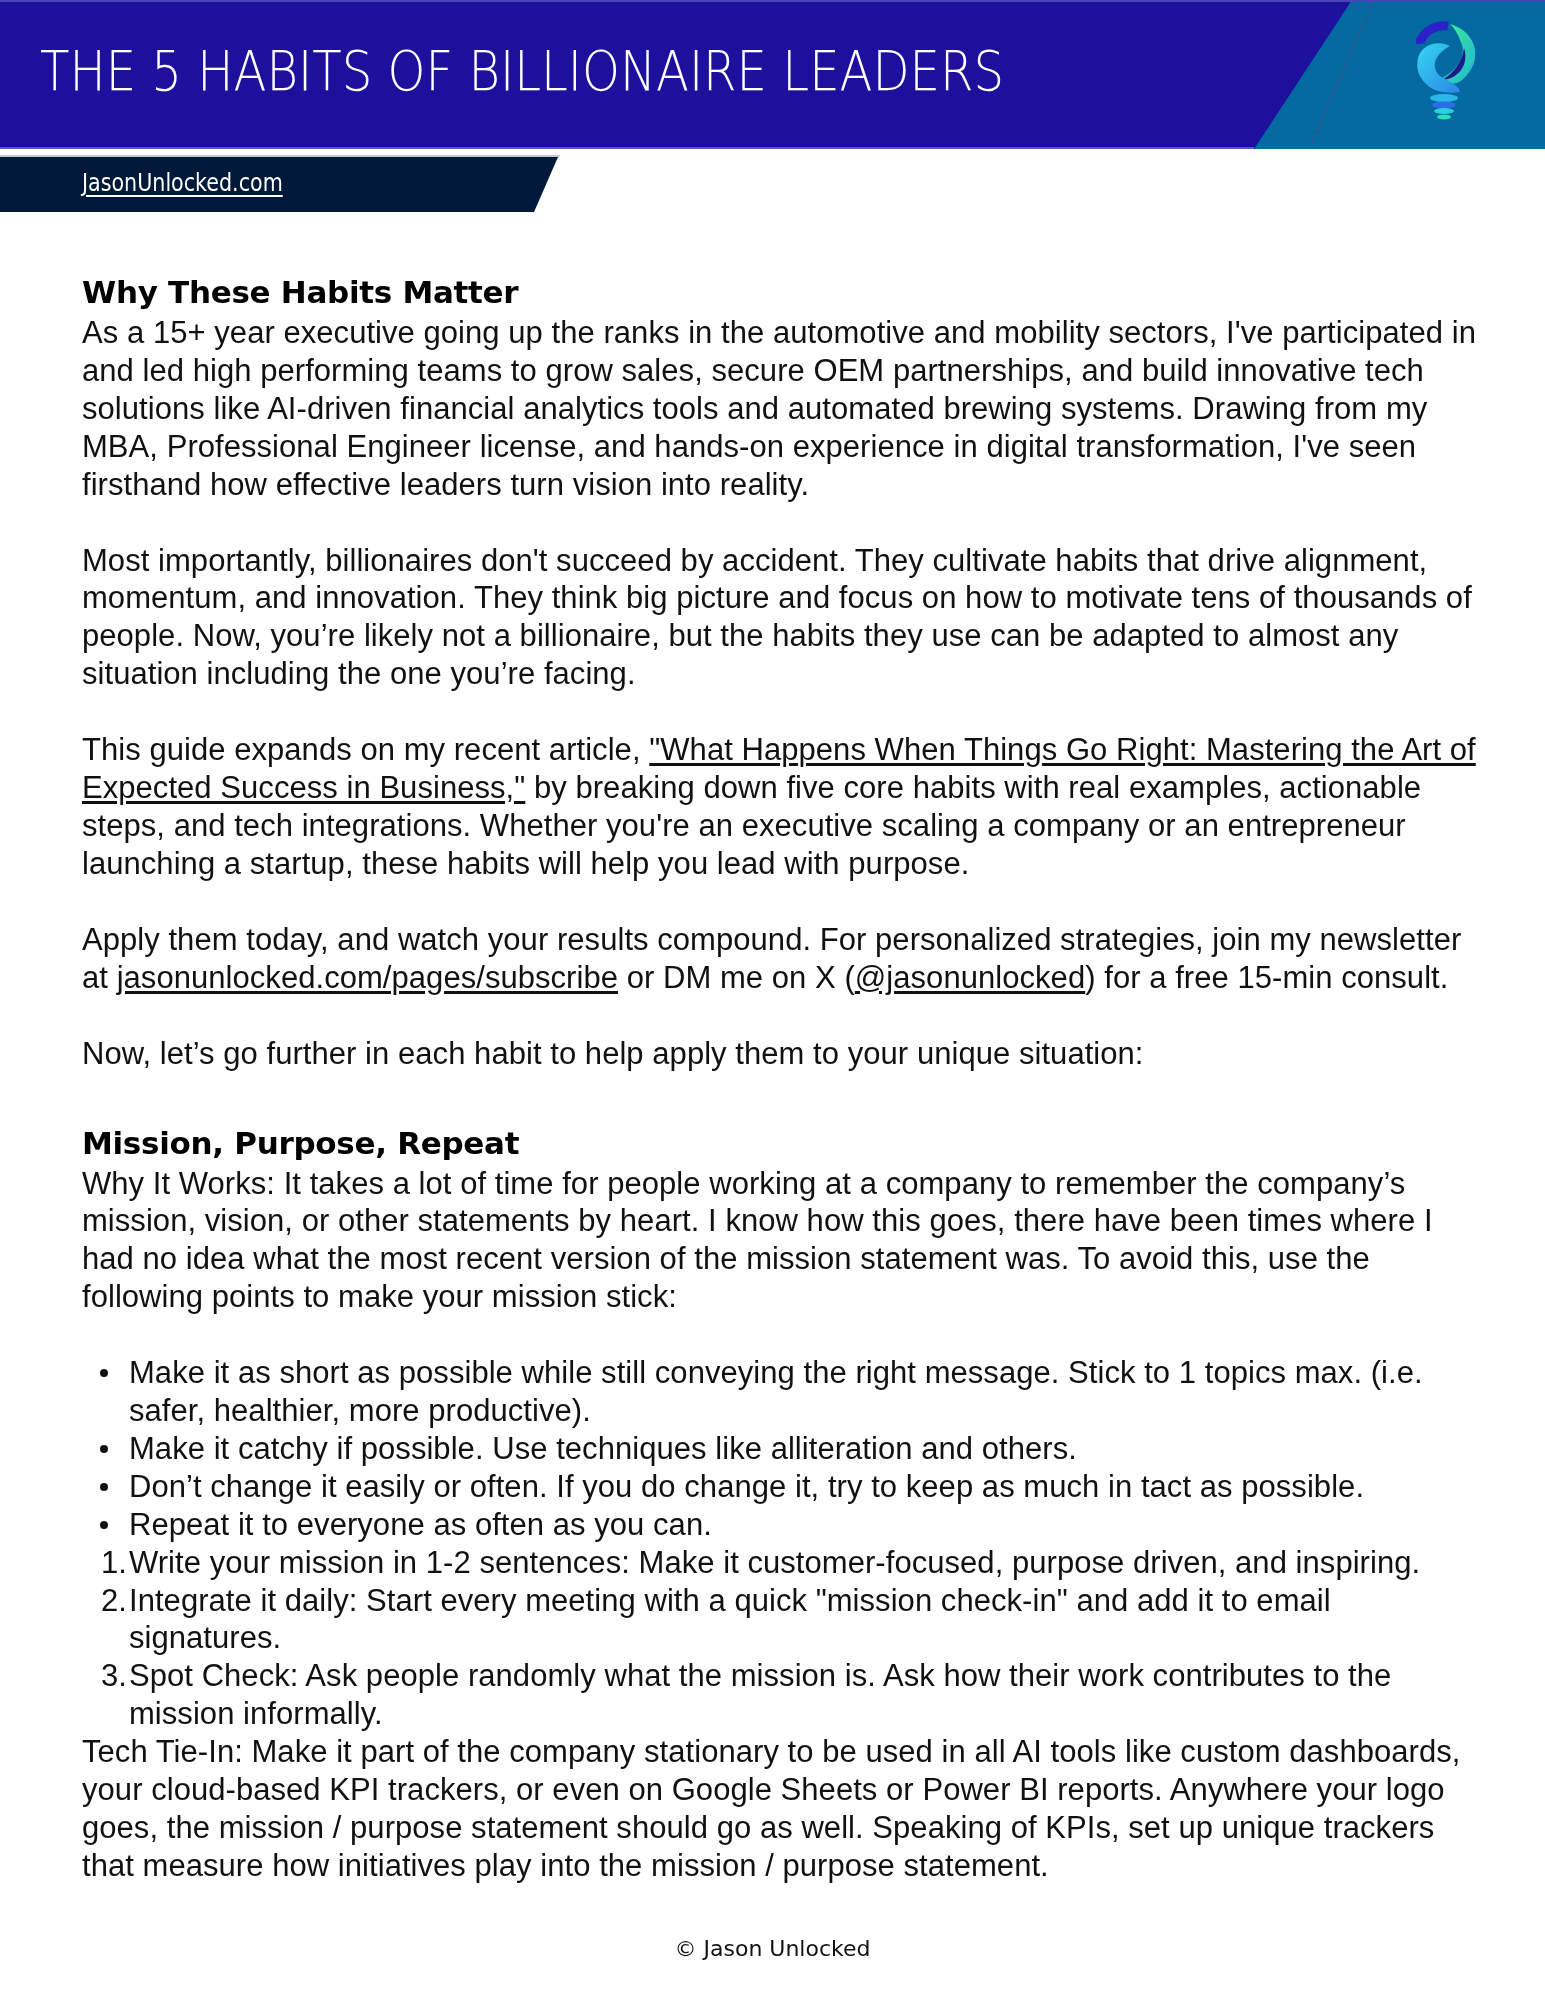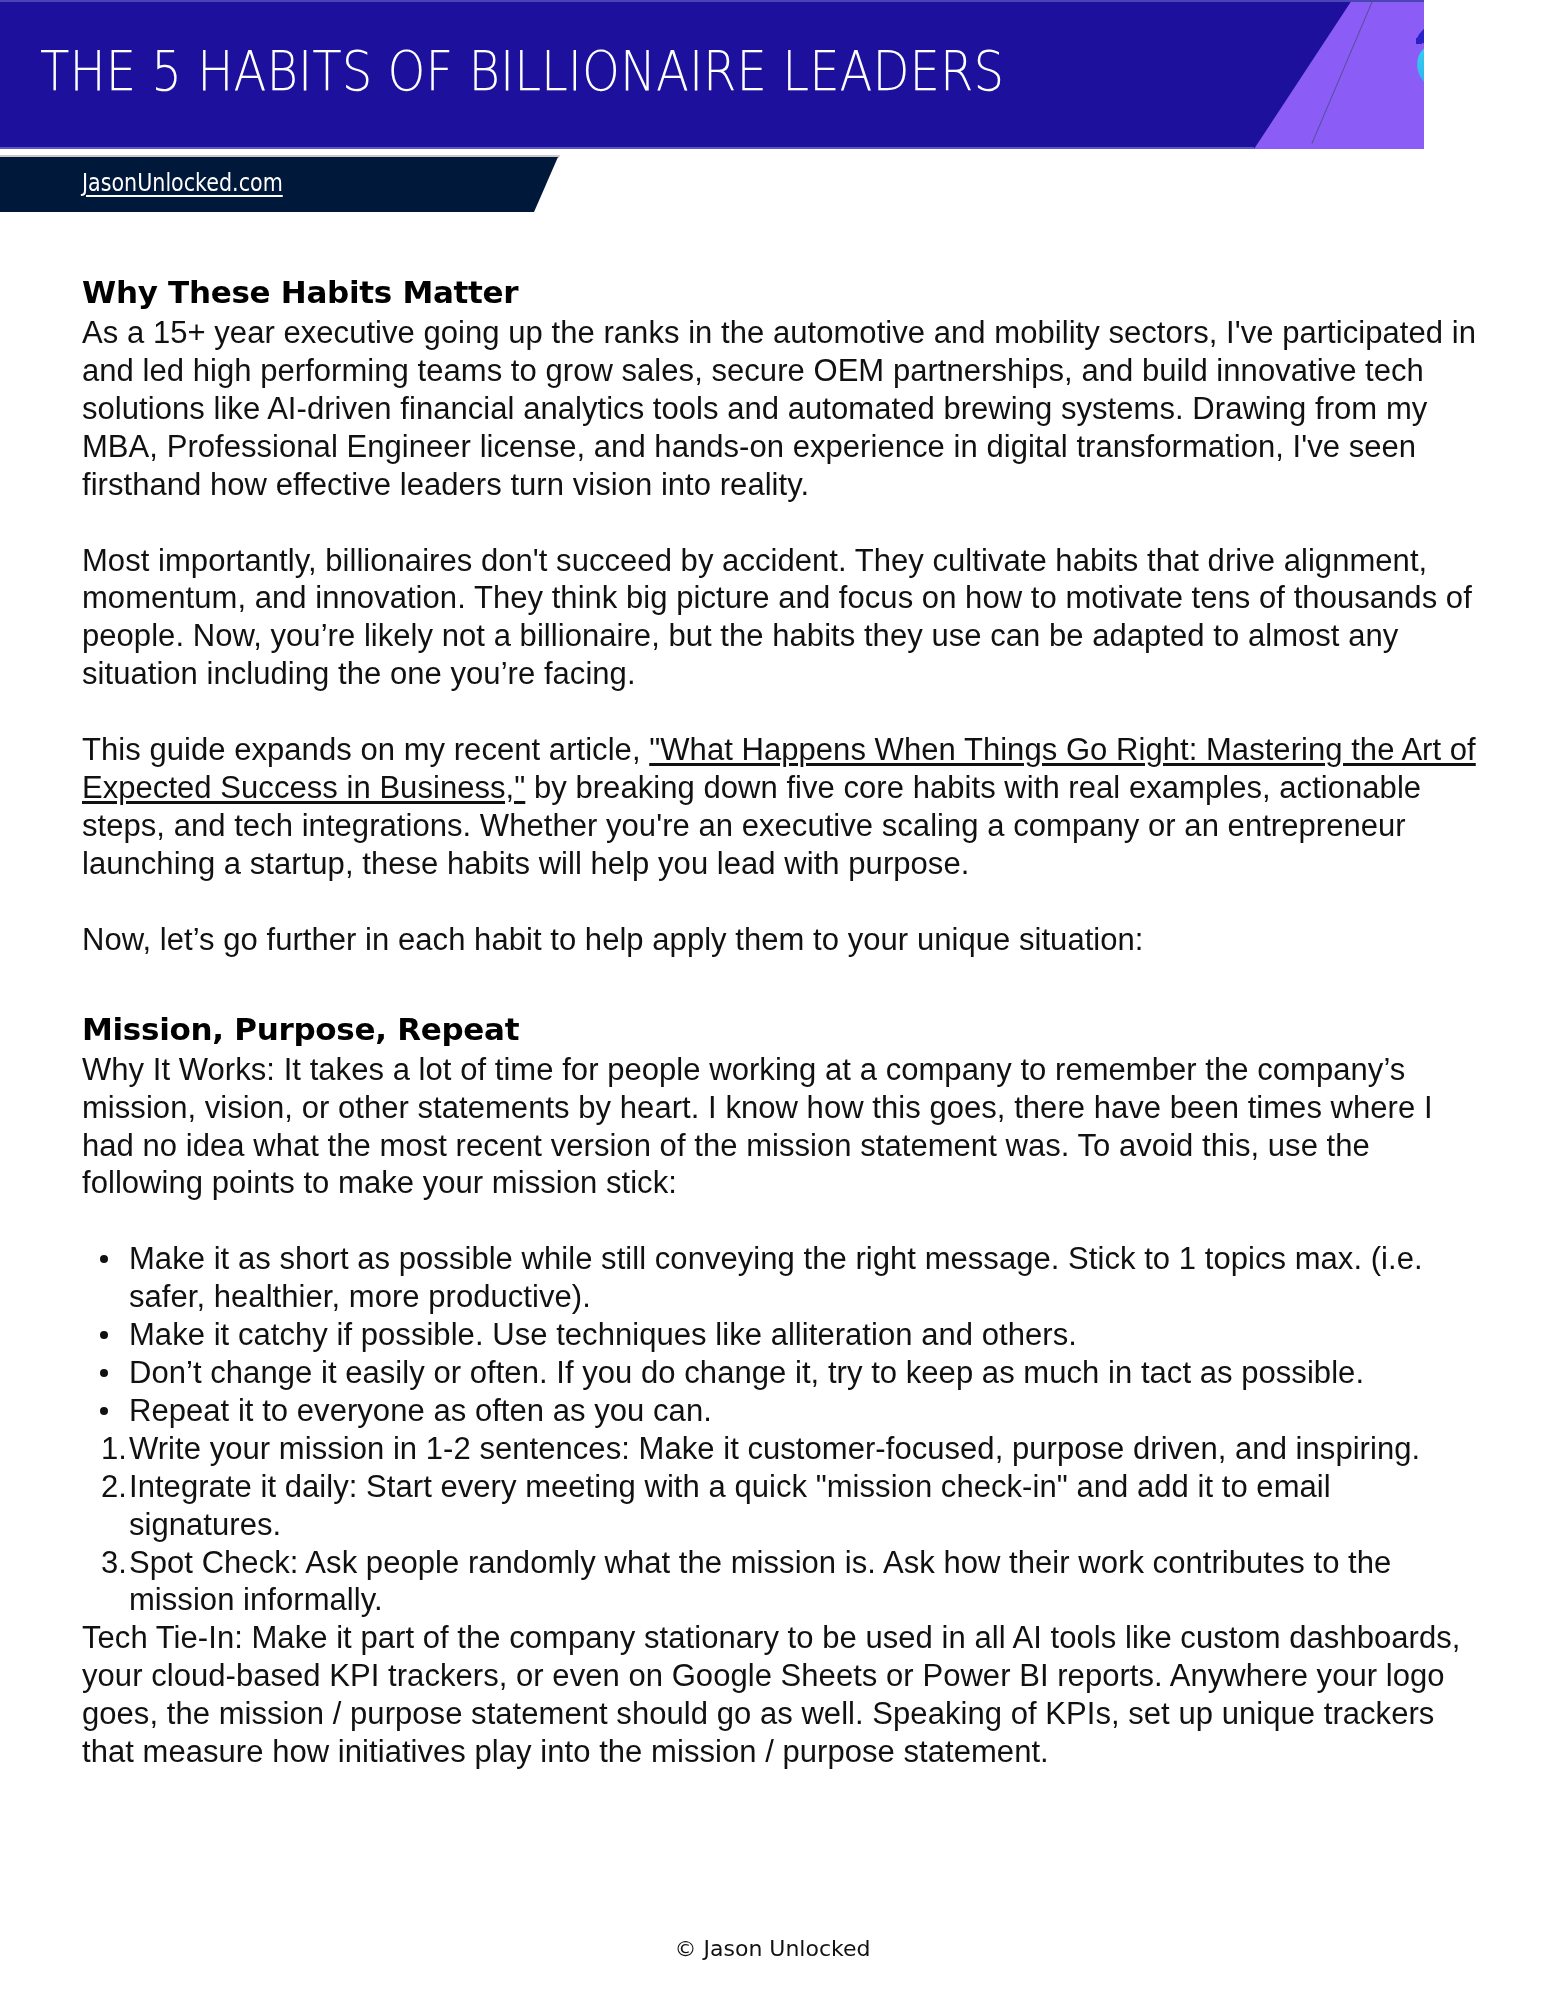--- a/index.html
+++ b/index.html
@@ -12,23 +12,23 @@
     body {
       position: relative;
       font-family: "Liberation Sans", sans-serif;
       color: #111111;
     }
 
     
     .banner {
       position: absolute;
       left: 0; top: 0;
-      width: 1424px;
+      width: 1545px;
       height: 149px;
-      background: #8b5cf6;
+      background: #0369a1;
       overflow: hidden;
     }
     .banner-blue {
       position: absolute;
       left: 0; top: 0;
       width: 1545px; height: 149px;
       background: #1d109d;
       clip-path: polygon(0 0, 1352px 0, 1254px 149px, 0 149px);
     }
     .banner-topline {
@@ -221,20 +221,21 @@
 <div class="subbar"></div>
 <a class="site-link">JasonUnlocked.com</a>
 
 <div class="content">
 
   <section>
     <h2>Why These Habits Matter</h2>
     <p class="para">As a 15+ year executive going up the ranks in the automotive and mobility sectors, I've participated in and led high performing teams to grow sales, secure OEM partnerships, and build innovative tech solutions like AI-driven financial analytics tools and automated brewing systems. Drawing from my MBA, Professional Engineer license, and hands-on experience in digital transformation, I've seen firsthand how effective leaders turn vision into reality.</p>
     <p class="para">Most importantly, billionaires don't succeed by accident. They cultivate habits that drive alignment, momentum, and innovation. They think big picture and focus on how to motivate tens of thousands of people. Now, you’re likely not a billionaire, but the habits they use can be adapted to almost any situation including the one you’re facing.</p>
     <p class="para"><span>This guide expands on my recent article, </span><a class="link">"What Happens When Things Go Right: Mastering the Art of Expected Success in Business,"</a><span> by breaking down five core habits with real examples, actionable steps, and tech integrations. Whether you're an executive scaling a company or an entrepreneur launching a startup, these habits will help you lead with purpose.</span></p>
+    <p class="para"><span>Apply them today, and watch your results compound. For personalized strategies, join my newsletter at </span><a class="link">jasonunlocked.com/pages/subscribe</a><span> or DM me on X (</span><a class="link">@jasonunlocked</a><span>) for a free 15-min consult.</span></p>
     <p class="para-tight">Now, let’s go further in each habit to help apply them to your unique situation:</p>
   </section>
 
   <section class="section-2" style="margin-top:48px;">
     <h2>Mission, Purpose, Repeat</h2>
     <p class="para">Why It Works: It takes a lot of time for people working at a company to remember the company’s mission, vision, or other statements by heart. I know how this goes, there have been times where I had no idea what the most recent version of the mission statement was. To avoid this, use the following points to make your mission stick:</p>
 
     <ul class="bullets para">
       <li>Make it as short as possible while still conveying the right message. Stick to 1 topics max. (i.e. safer, healthier, more productive).</li>
       <li>Make it catchy if possible. Use techniques like alliteration and others.</li>

